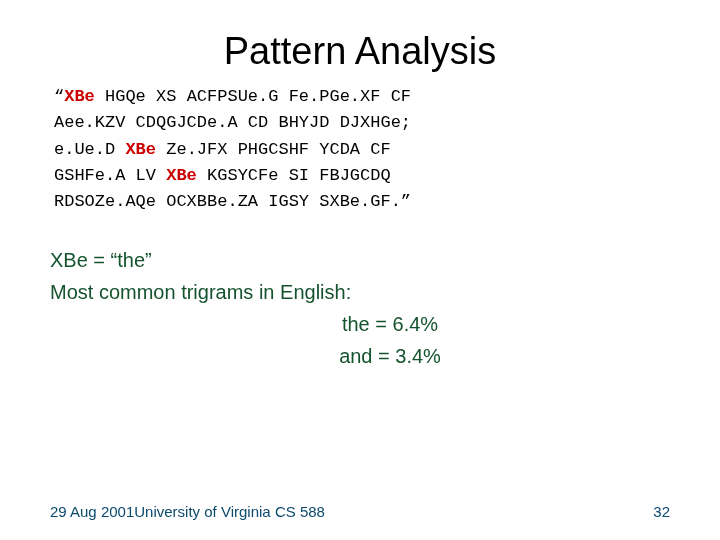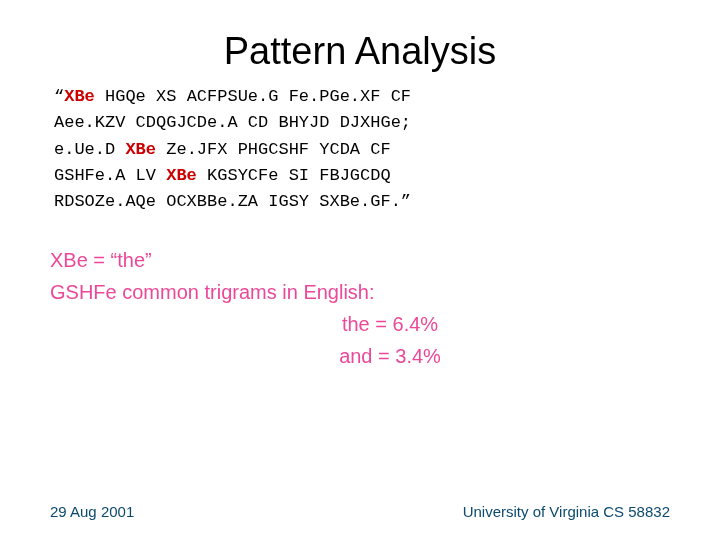--- a/index.html
+++ b/index.html
@@ -45,21 +45,21 @@
 
     .code-block .highlight {
       color: #cc0000;
       font-weight: bold;
     }
 
     .explanation {
       font-family: Arial, Helvetica, sans-serif;
       font-size: 20px;
       line-height: 1.6;
-      color: #ec4899;
+      color: #14532d;
       margin-bottom: auto;
     }
 
     .explanation .indented {
       text-align: center;
       display: block;
       margin-left: 60px;
     }
 
     .footer {
@@ -67,21 +67,21 @@
       justify-content: space-between;
       align-items: flex-end;
       font-family: Arial, Helvetica, sans-serif;
       font-size: 15px;
       color: #0c4a6e;
       border-top: none;
       padding-top: 8px;
     }
 
     .footer-center {
-      text-align: right;
+      text-align: left;
       flex: 1;
     }
   </style>
 </head>
 <body>
 
 <div class="slide">
 
   <h1 class="title">Pattern Analysis</h1>
 
@@ -94,21 +94,21 @@
       <span> e.Ue.D </span><span class="highlight">XBe</span><span> Ze.JFX PHGCSHF YCDA CF</span>
     </span><br>
     <span>
       <span> GSHFe.A LV </span><span class="highlight">XBe</span><span> KGSYCFe SI FBJGCDQ</span>
     </span><br>
     <span> RDSOZe.AQe OCXBBe.ZA IGSY SXBe.GF.”</span>
   </div>
 
   <div class="explanation">
     <span>XBe = “the”</span><br>
-    <span>GSHFe common trigrams in English:</span><br>
+    <span>Most common trigrams in English:</span><br>
     <span class="indented">the = 6.4%</span>
     <span class="indented">and = 3.4%</span>
   </div>
 
   <div class="footer">
     <span>29 Aug 2001</span>
     <span class="footer-center">University of Virginia CS 588</span>
     <span>32</span>
   </div>
 

